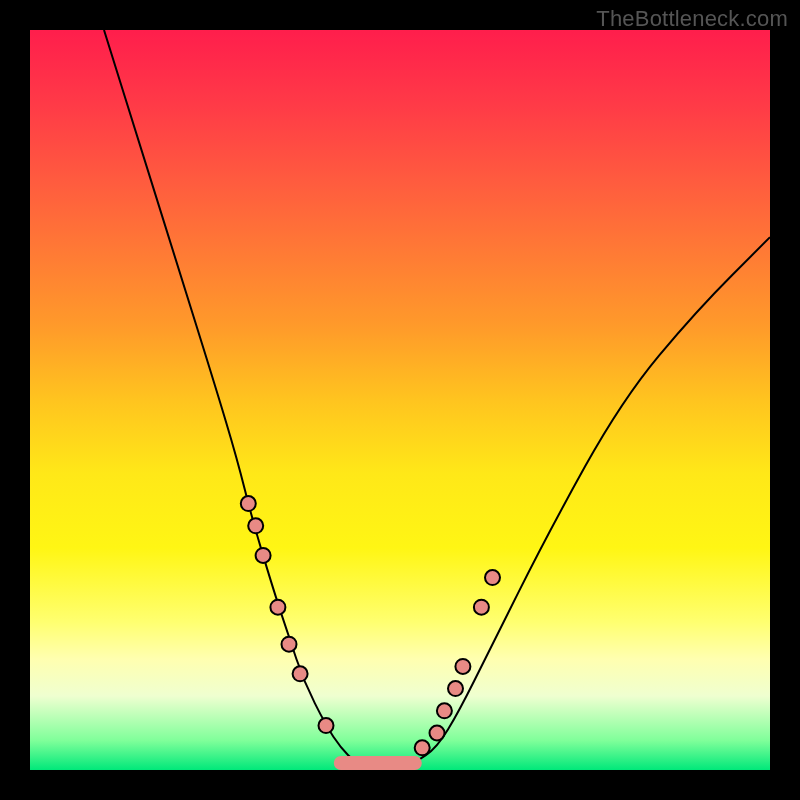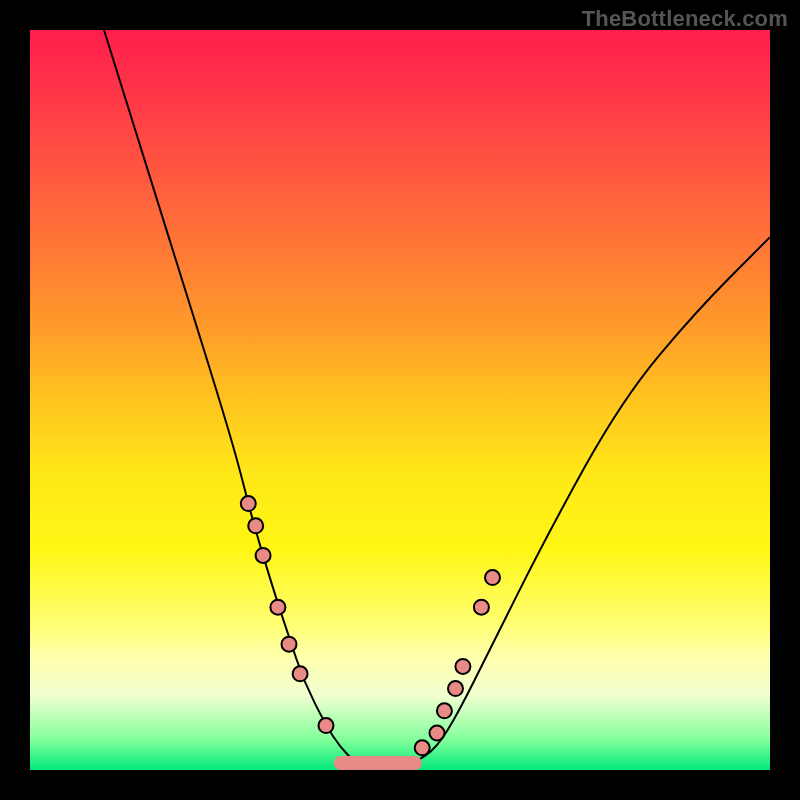--- a/index.html
+++ b/index.html
@@ -32,21 +32,21 @@
       #80ff9a 96%,
       #00e87a 100%
     );
   }
   .watermark {
     position: absolute;
     top: 6px;
     right: 12px;
     color: #555;
     font-size: 22px;
-    font-weight: 700;
+    font-weight: 400;
     letter-spacing: 0.2px;
     z-index: 5;
     text-align: center;
   }
   svg.overlay {
     position: absolute;
     left: 0; top: 0;
     width: 740px; height: 740px;
   }
   .curve {

